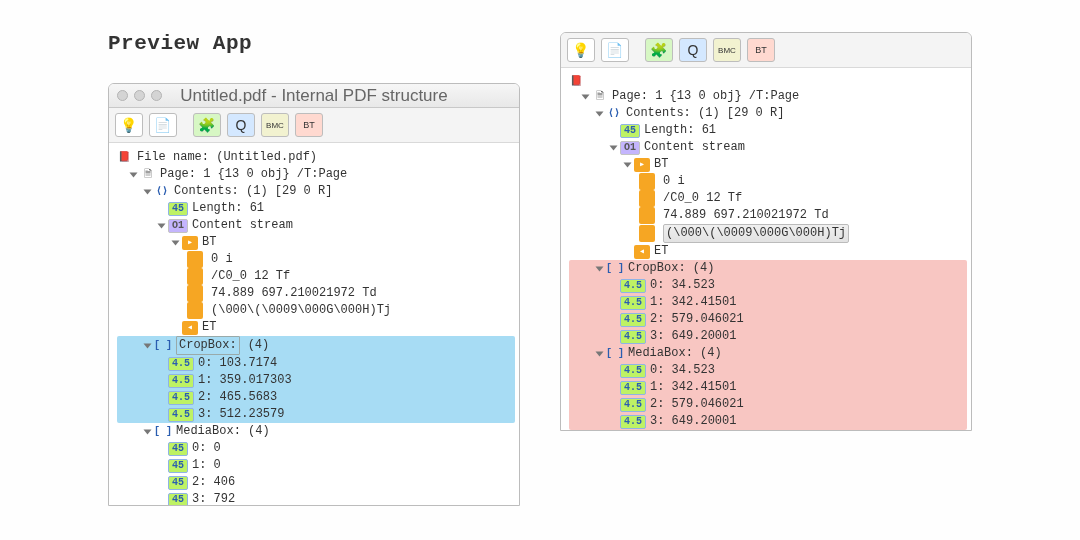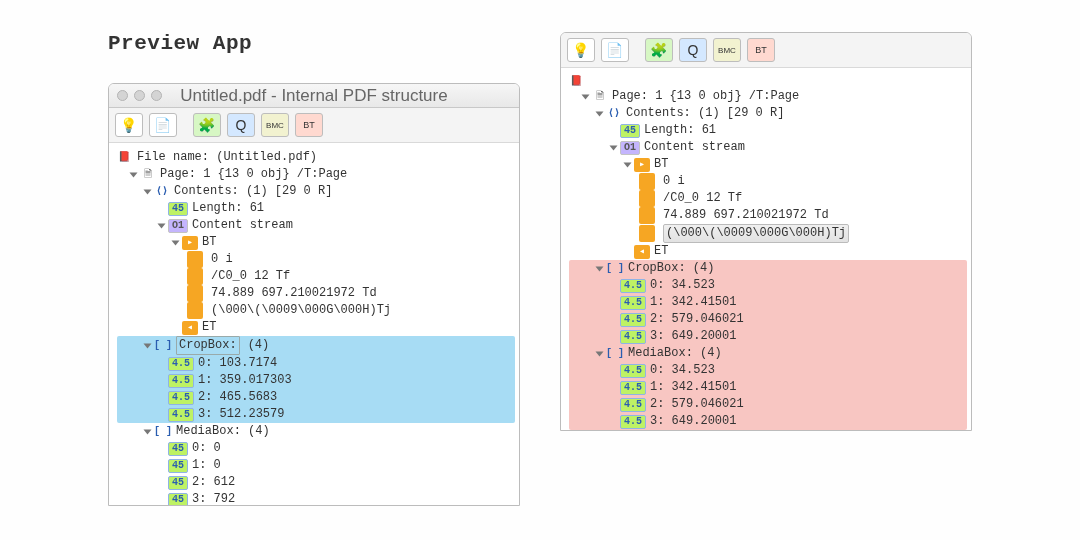--- a/index.html
+++ b/index.html
@@ -150,21 +150,21 @@
             <span>0:  0</span>
           </div>
         <div class="row ind3">
             <span class="disc leaf"></span>
             <span class="ico ico-45">45</span>
             <span>1:  0</span>
           </div>
         <div class="row ind3">
             <span class="disc leaf"></span>
             <span class="ico ico-45">45</span>
-            <span>2:  612</span>
+            <span>2:  406</span>
           </div>
         <div class="row ind3">
             <span class="disc leaf"></span>
             <span class="ico ico-45">45</span>
             <span>3:  792</span>
           </div>
       </div>
     </div>
   </div>
 

